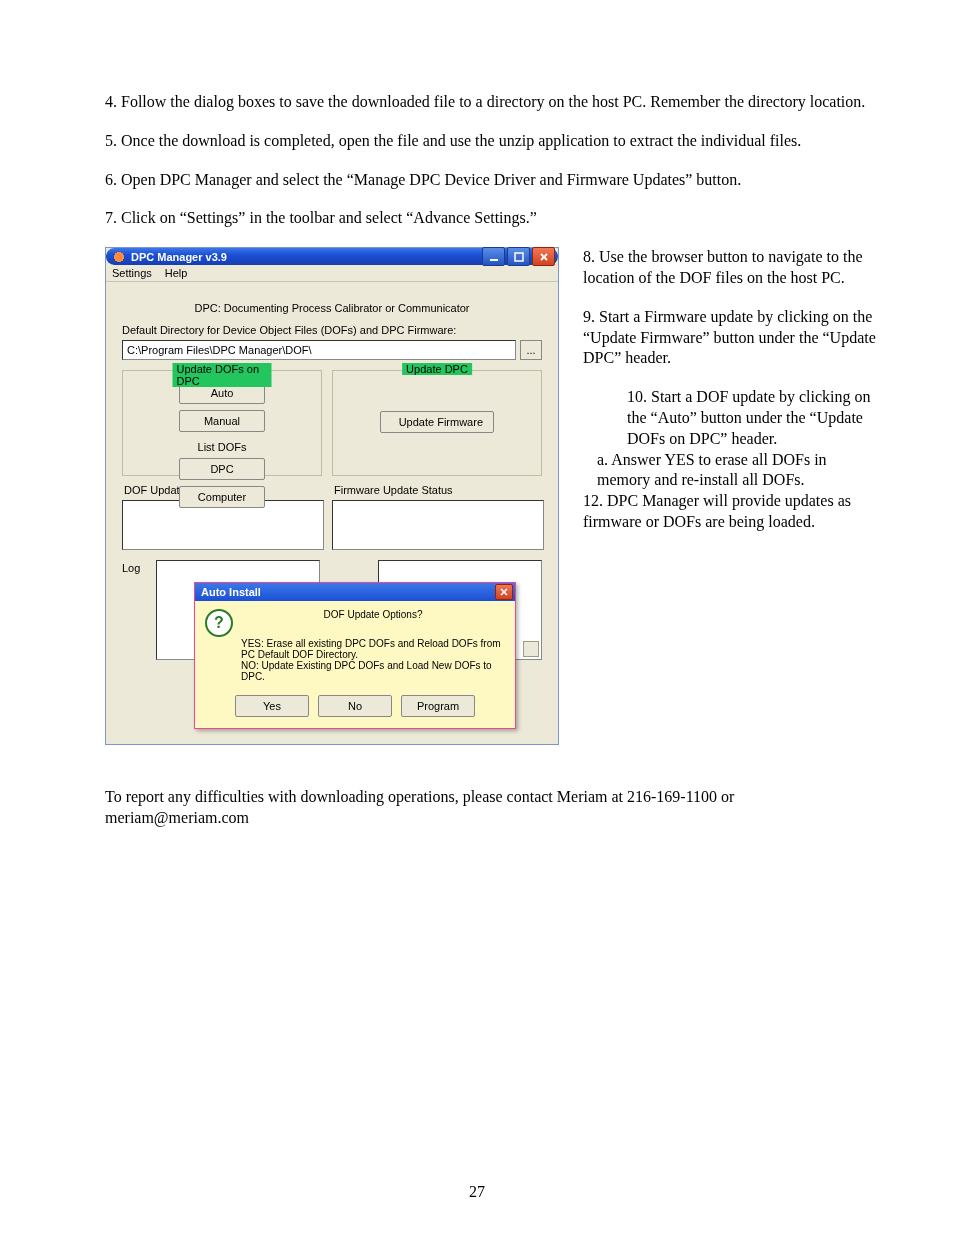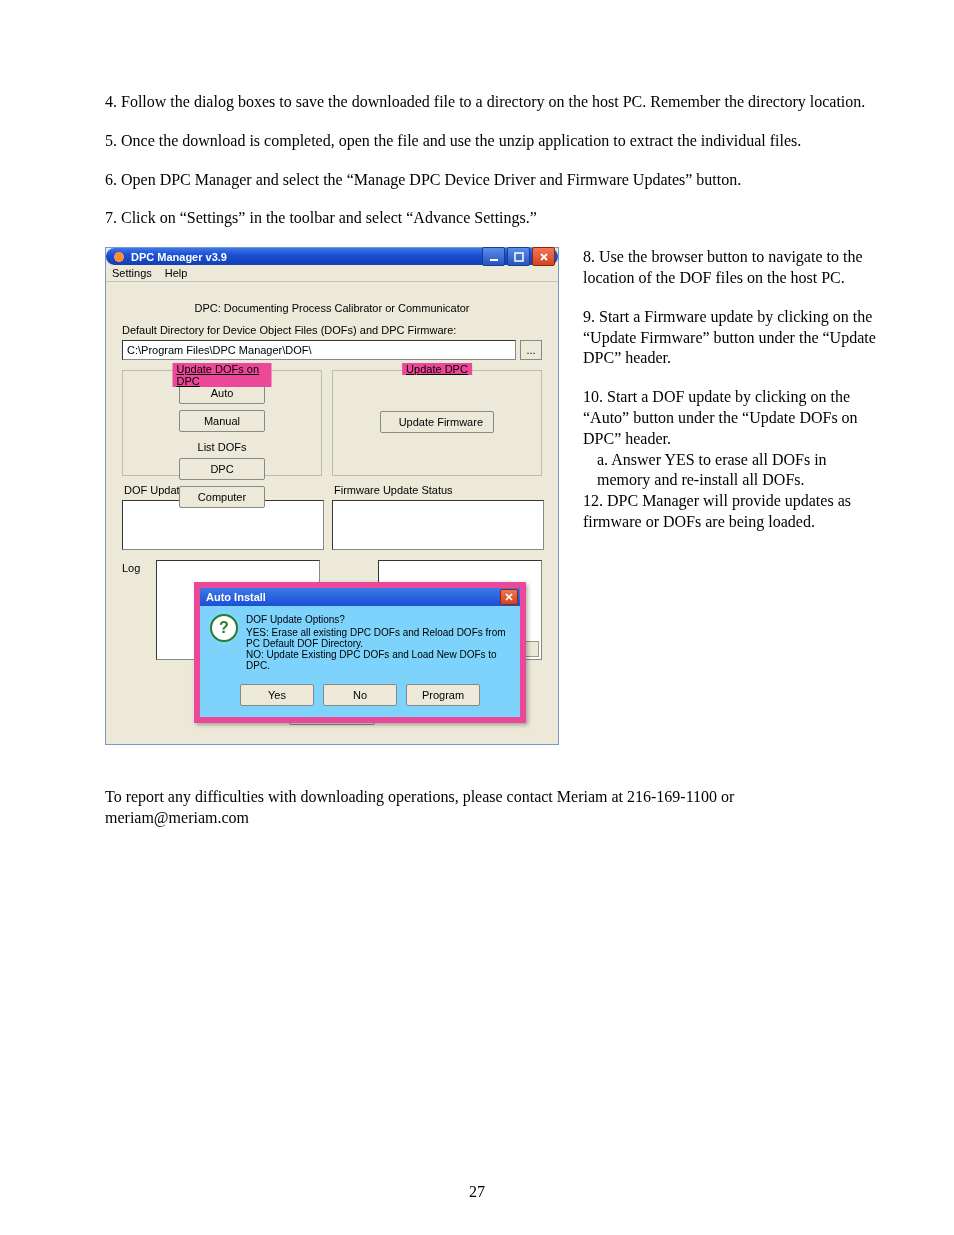--- a/index.html
+++ b/index.html
@@ -96,23 +96,22 @@
   .fieldset {
     border:1px solid #bebea3;
     padding: 8px 8px 10px 8px;
     position:relative;
   }
   .fieldset > .legend {
     position:absolute;
     top:-8px;
     left:50%;
     transform:translateX(-50%);
-    background:#ec4899;
+    background:#22c55e;
     padding:0 4px;
-    text-decoration:underline;
   }
   .dof-col { width: 200px; }
   .dpc-col { flex:1; }
   .btn {
     display:inline-block;
     min-width:64px;
     padding: 2px 10px;
     background:#ece9d8;
     border:1px solid #888;
     border-radius:2px;
@@ -155,22 +154,22 @@
     border:1px inset #888;
     position:relative;
   }
   .exit-row { text-align:center; margin-top:40px; }
   
   .inner-dialog {
     position:absolute;
     top:300px;
     left:88px;
     width:320px;
-    border:6px solid #ec4899;
-    background:#7dd3fc;
+    border:1px solid #ec4899;
+    background:#fef9c3;
     box-shadow: 2px 2px 4px rgba(0,0,0,0.3);
   }
   .inner-title {
     height:18px;
     background: linear-gradient(180deg,#3b78e7 0%, #1b4fd6 100%);
     color:#fff;
     font-weight:bold;
     display:flex;
     align-items:center;
     padding:0 2px 0 6px;
@@ -188,21 +187,21 @@
     border-radius:50%;
     background:#fff;
     border:2px solid #2a7a2a;
     display:flex; align-items:center; justify-content:center;
     color:#2a7a2a;
     font-weight:bold;
     font-size:16px;
     flex-shrink:0;
   }
   .inner-text { flex:1; }
-  .inner-text .line1 { margin-bottom:2px; }
+  .inner-text .line1 { margin-bottom:18px;text-align:center; }
   .inner-btns { text-align:center; padding-bottom:8px; }
   .right-col {
     flex:1;
     font-family: "Times New Roman", Times, serif;
     font-size:16px;
     line-height:1.3;
   }
   .right-col p { margin: 0 0 18px 0; }
   .right-col .sub { margin-left: 14px; margin-bottom:0; }
   .pagenum {
@@ -325,21 +324,21 @@
           </div>
         </div>
 
       </div>
     </div>
 
     <div class="right-col">
       <p>8. Use the browser button to navigate to the location of the DOF files on the host PC.</p>
       <p>9. Start a Firmware update by clicking on the “Update Firmware” button under the “Update DPC” header.</p>
       <div>
-        <p style="margin-bottom:0;">10. Start a DOF update by clicking on the “Auto” button under the “Update DOFs on DPC” header.</p>
+        <p style="margin-bottom:0;margin-left:44px;">10. Start a DOF update by clicking on the “Auto” button under the “Update DOFs on DPC” header.</p>
         <p class="sub">a. Answer YES to erase all DOFs in memory and re-install all DOFs.</p>
       </div>
       <p>12. DPC Manager will provide updates as firmware or DOFs are being loaded.</p>
     </div>
   </div>
 
   <p class="para">To report any difficulties with downloading operations, please contact Meriam at 216-169-1100 or meriam@meriam.com</p>
 
   <div class="pagenum">27</div>
 </div>

